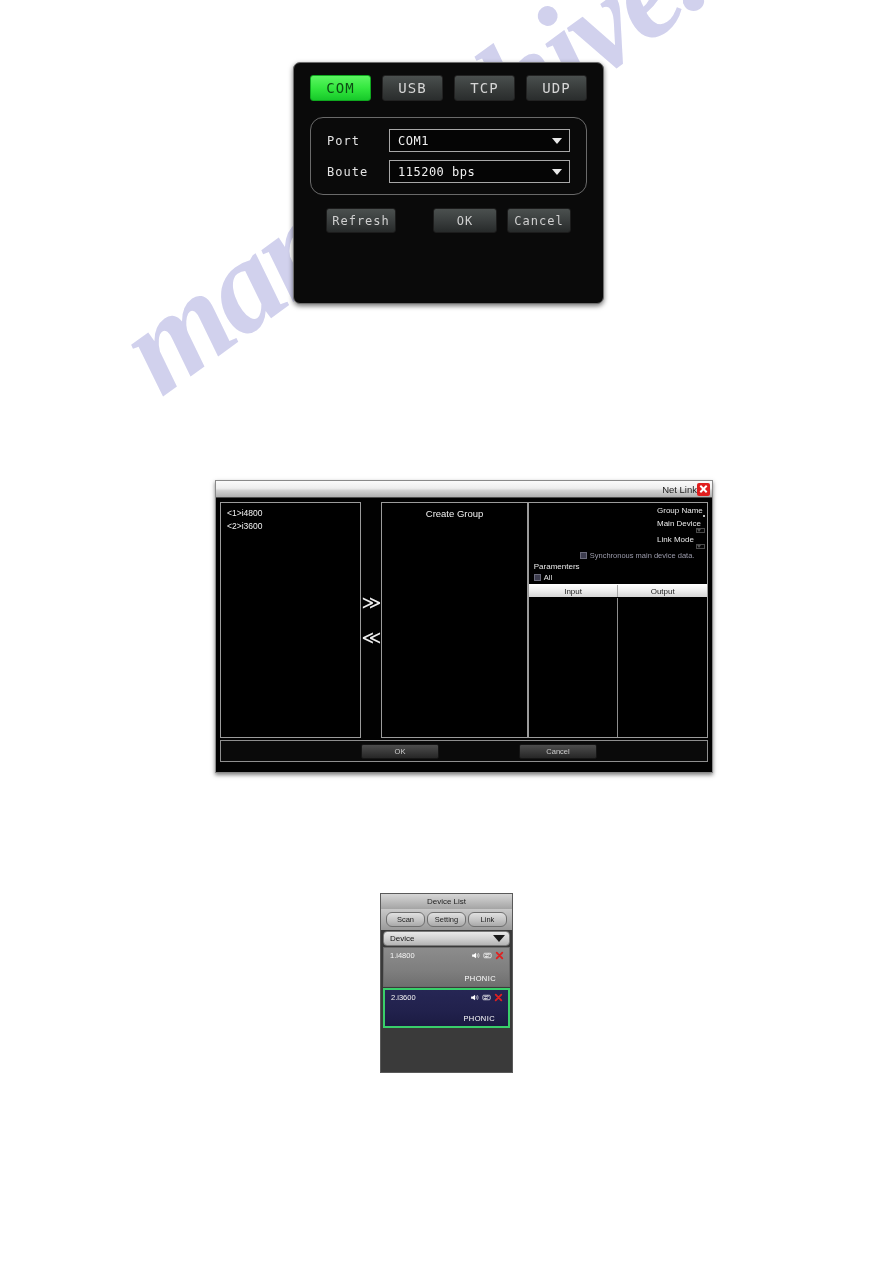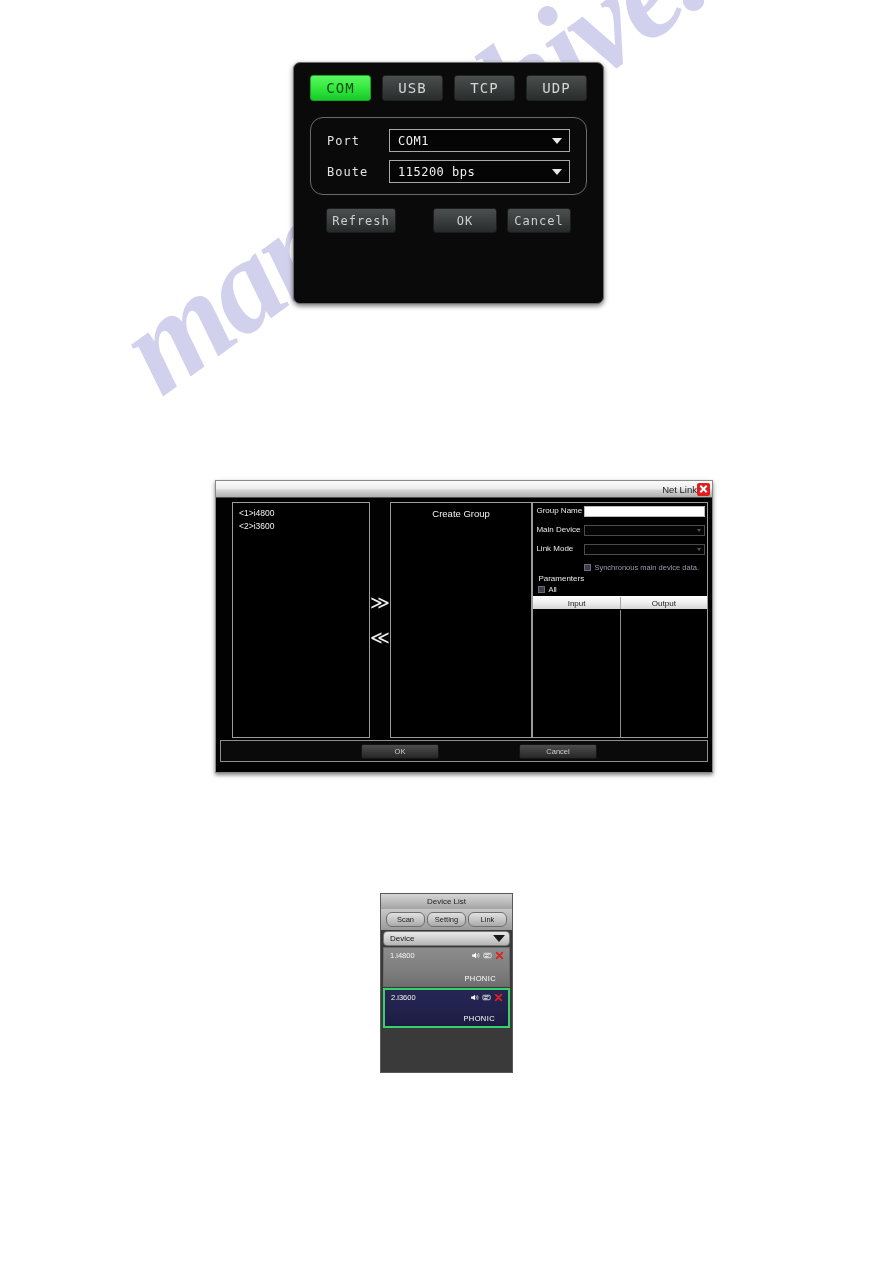--- a/index.html
+++ b/index.html
@@ -122,39 +122,39 @@
   .nl-close:before{transform:rotate(45deg);}
   .nl-close:after{transform:rotate(-45deg);}
 
   .nl-body{
     display:flex;height:240px;padding:4px 4px 0 4px;box-sizing:border-box;gap:0;
   }
   .nl-pane{
     border:1px solid #9b9b9b;background:#000;box-sizing:border-box;
     overflow:hidden;
   }
-  .nl-left{width:142px;padding:4px 0 0 4px;margin-left:12px;}
+  .nl-left{width:142px;padding:4px 0 0 4px;}
   .nl-list-item{
     font-size:8.5px;color:#f2f2f2;line-height:13px;padding-left:2px;cursor:pointer;
   }
   .nl-arrows{
     width:20px;display:flex;flex-direction:column;align-items:center;
     justify-content:center;gap:16px;
   }
   .chev{
     font-size:19px;color:#efefef;line-height:1;cursor:pointer;
     font-family:"DejaVu Sans", sans-serif;
   }
   .nl-mid{width:147px;text-align:center;padding-top:5px;}
   .nl-mid-title{font-size:9.5px;color:#f0f0f0;}
   .nl-right{
     width:181px;display:flex;flex-direction:column;
   }
   .nl-form{padding:3px 2px 0 3px;}
-  .form-row{display:flex;align-items:flex-start;margin-bottom:8px;}
+  .form-row{display:flex;align-items:flex-end;margin-bottom:2px;flex-direction:column;}
   .form-label{width:48px;font-size:8px;color:#e9e9e9;}
   .form-input{
     flex:1;height:11px;background:#ffffff;border:1px solid #b9b9b9;box-sizing:border-box;
   }
   .form-select{
     flex:1;height:11px;background:#050505;border:1px solid #4b4b4b;box-sizing:border-box;
     display:flex;align-items:center;justify-content:flex-end;padding-right:3px;cursor:pointer;
   }
   .mini-caret{
     width:0;height:0;border-left:2.5px solid transparent;border-right:2.5px solid transparent;

